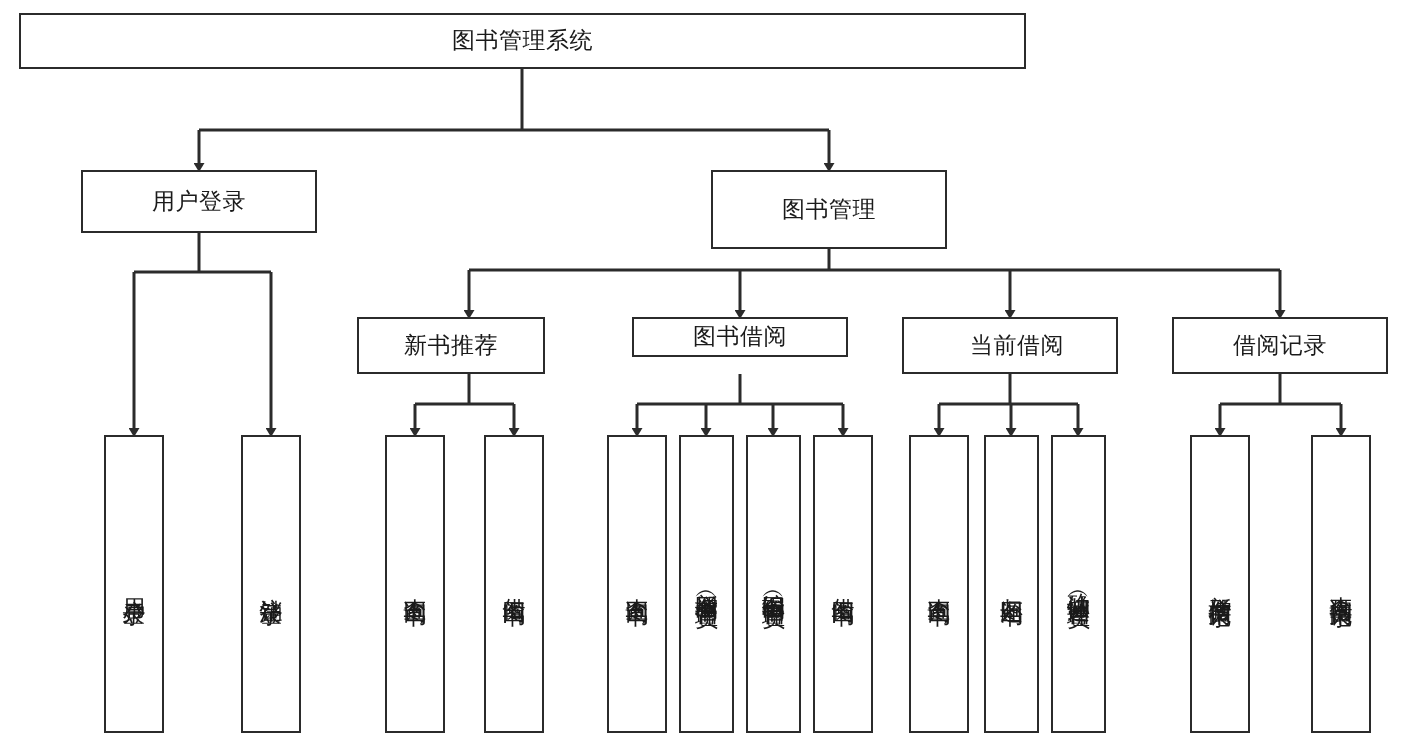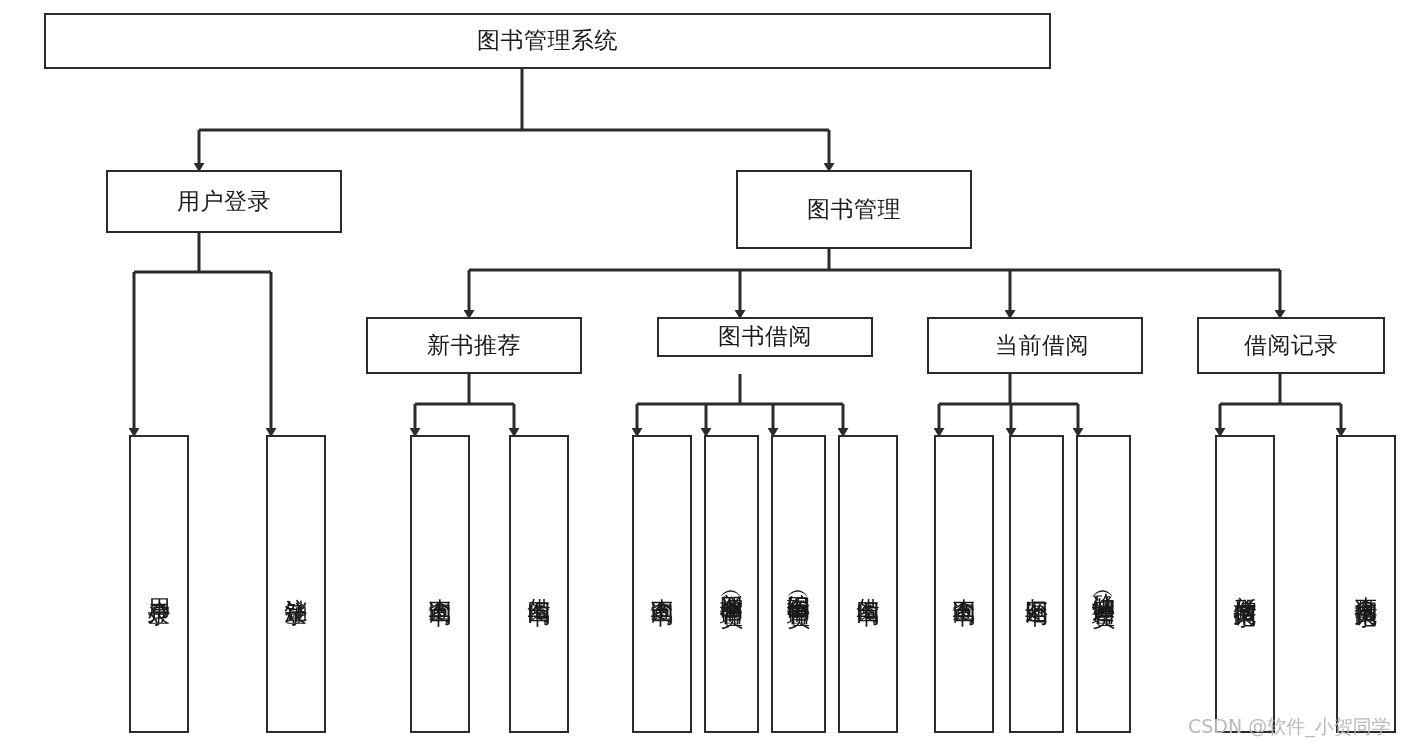--- a/index.html
+++ b/index.html
@@ -27,21 +27,20 @@
   .node {
     position: absolute;
     box-sizing: border-box;
     background: #ffffff;
     border: 2px solid #2b2b2b;
     display: flex;
     align-items: center;
     justify-content: center;
     color: #1a1a1a;
     z-index: 3;
-    margin-left: 25px;
   }
   .node .label {
     display: block;
     text-align: center;
     line-height: 1.18;
   }
   .node.h-node .label {
     font-size: 23px;
     letter-spacing: 0.5px;
   }
@@ -129,30 +128,30 @@
     <span class="label">图书管理系统</span>
   </div>
 
   <div class="node h-node" style="left:81px; top:170px; width:236px; height:63px;">
     <span class="label">用户登录</span>
   </div>
   <div class="node h-node" style="left:711px; top:170px; width:236px; height:79px;">
     <span class="label">图书管理</span>
   </div>
 
-  <div class="node h-node" style="left:341px; top:317px; width:216px; height:57px;">
+  <div class="node h-node" style="left:357px; top:317px; width:188px; height:57px;">
     <span class="label">新书推荐</span>
   </div>
   <div class="node h-node" style="left:632px; top:317px; width:216px; height:40px;">
     <span class="label">图书借阅</span>
   </div>
   <div class="node h-node" style="left:902px; top:317px; width:216px; height:57px;padding-left:14px;">
     <span class="label">当前借阅</span>
   </div>
-  <div class="node h-node" style="left:1172px; top:317px; width:188px; height:57px;">
+  <div class="node h-node" style="left:1172px; top:317px; width:216px; height:57px;">
     <span class="label">借阅记录</span>
   </div>
 
   <div class="node v-node" style="left:104px; top:435px; width:60px; height:298px;">
     <span class="label">用户登录</span>
   </div>
   <div class="node v-node" style="left:241px; top:435px; width:60px; height:298px;">
     <span class="label">注销登录</span>
   </div>
   <div class="node v-node" style="left:385px; top:435px; width:60px; height:298px;">
@@ -182,15 +181,14 @@
   <div class="node v-node" style="left:1051px; top:435px; width:55px; height:298px;">
     <span class="label">确认归还（管理员）</span>
   </div>
   <div class="node v-node" style="left:1190px; top:435px; width:60px; height:298px;">
     <span class="label">新增借阅记录</span>
   </div>
   <div class="node v-node" style="left:1311px; top:435px; width:60px; height:298px;">
     <span class="label">查询借阅记录</span>
   </div>
 
-  <div id="watermark">CSDN @软件_小贺同学</div>
 
 </div>
 
 </body></html>

